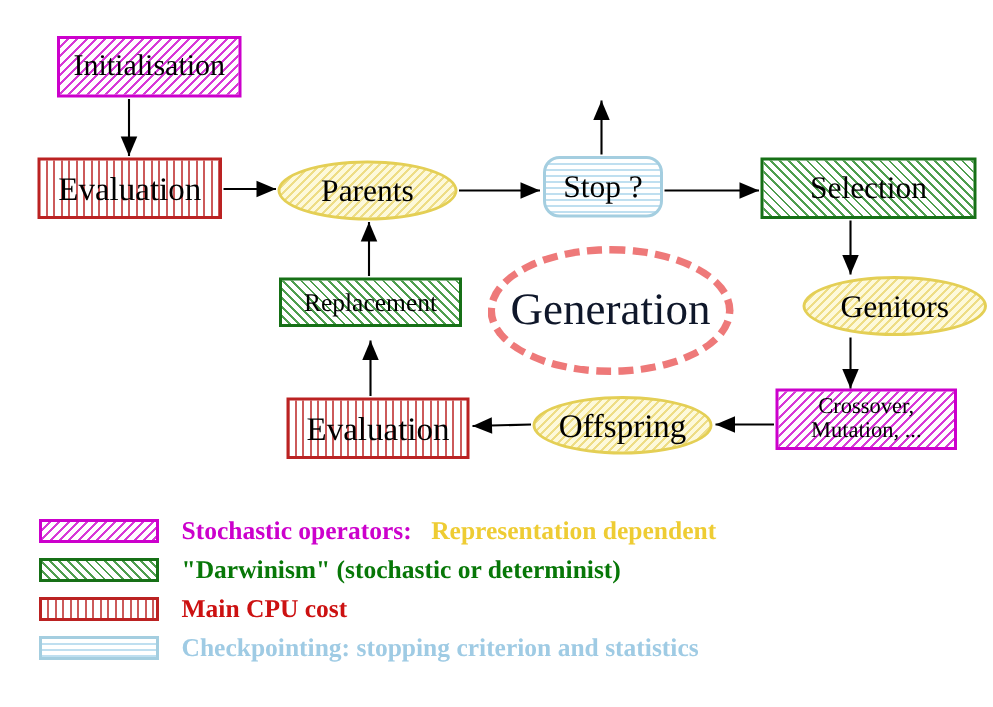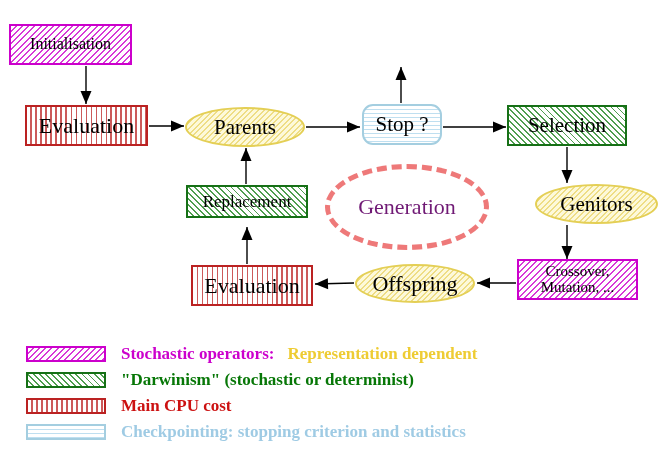--- a/index.html
+++ b/index.html
@@ -13,33 +13,33 @@
   .hatch-green{background:repeating-linear-gradient(45deg,#ffffff 0 3px,#4f9e4f 3px 4.3px);
                border:2px solid #167016;}
   .stripes-red{background:repeating-linear-gradient(90deg,#ffffff 0 3.5px,#cc5a5a 3.5px 5px);
                border:2px solid #bb2222;}
   .stripes-cyan{background:repeating-linear-gradient(180deg,#ffffff 0 2.6px,#bfdff0 2.6px 4px);
                 border:2px solid #a4cee0;}
   .hatch-yellow{background:repeating-linear-gradient(135deg,#fdf9da 0 2.6px,#eedd85 2.6px 4px);
                 border:2px solid #e4cf55;}
   .ellipse{border-radius:50%;align-items:center;}
   
-  #n-init{left:9px;top:24px;width:123px;height:41px;font-size:16px;}
+  #n-init{left:38px;top:24px;width:123px;height:41px;font-size:20px;}
   #n-eval-top{left:25px;top:105px;width:123px;height:41px;font-size:22px;}
   #n-parents{left:185px;top:107px;width:120px;height:40px;font-size:21px;}
   #n-best{left:291px;top:40px;width:201px;height:26px;font-size:20px;}
   #n-stop{left:362px;top:104px;width:80px;height:41px;font-size:21px;border-radius:11px;}
-  #n-selection{left:507px;top:105px;width:120px;height:41px;font-size:21px;}
+  #n-selection{left:507px;top:105px;width:144px;height:41px;font-size:21px;}
   #n-genitors{left:535px;top:184px;width:123px;height:40px;font-size:21px;}
   #n-crossover{left:517px;top:259px;width:121px;height:41px;font-size:15px;flex-direction:column;}
   #n-offspring{left:355px;top:264px;width:120px;height:39px;font-size:22px;}
   #n-eval-bottom{left:191px;top:265px;width:122px;height:41px;font-size:22px;}
   #n-replacement{left:186px;top:185px;width:122px;height:33px;font-size:17px;}
-  #n-generation{left:325px;top:164px;width:164px;height:86px;font-size:22px;
-                border:5px dashed #ee7979;border-radius:50%;color:#701a75;background:transparent;justify-content:center;}
+  #n-generation{left:325px;top:164px;width:164px;height:86px;font-size:30px;
+                border:5px dashed #ee7979;border-radius:50%;color:#0f172a;background:transparent;justify-content:center;}
   
   #arrows{position:absolute;left:0;top:0;width:662px;height:471px;pointer-events:none;}
   #arrows line{stroke:#000;stroke-width:1.4;}
   
   .legend-row{position:absolute;left:26px;display:flex;align-items:center;height:18px;font-family:Liberation Serif, serif;}
   #lr-0{top:345px;} #lr-1{top:371px;} #lr-2{top:397px;} #lr-3{top:423px;}
   .swatch{width:80px;height:16px;box-sizing:border-box;margin-right:15px;flex:0 0 auto;}
   .legend-text{font-weight:bold;font-size:17px;white-space:nowrap;}
   .lg-magenta{color:#cc00cc;} .lg-yellow{color:#eecc33;margin-left:13px;}
   .lg-green{color:#077707;} .lg-red{color:#cc1111;} .lg-blue{color:#9fcbe4;}

